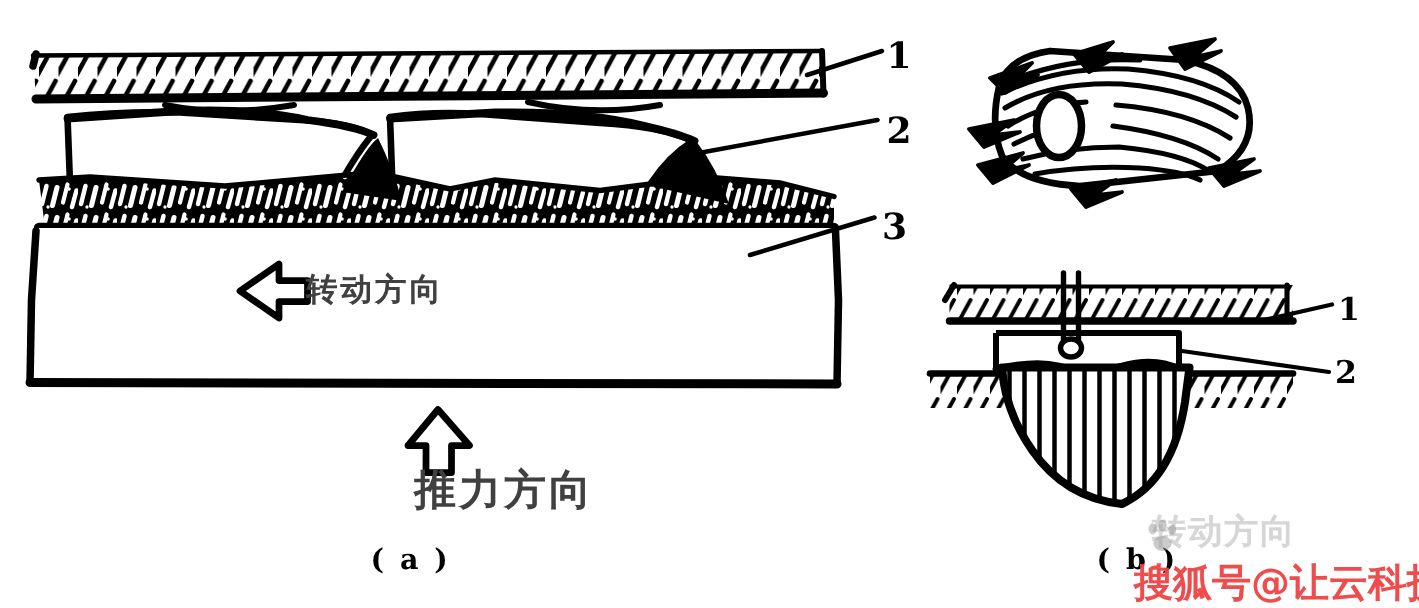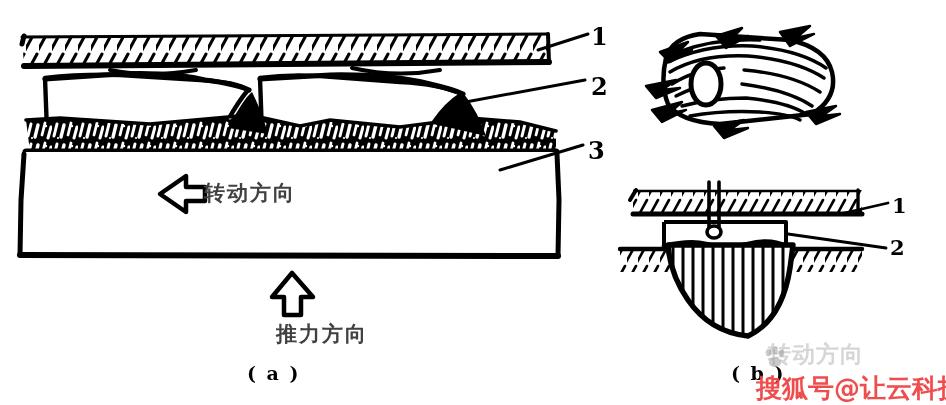--- a/index.html
+++ b/index.html
@@ -14,21 +14,21 @@
 
   .cn-label{
     position:absolute;
     font-family:"DejaVu Sans","Liberation Sans",sans-serif;
     font-weight:700;
     color:#404040;
     white-space:nowrap;
     letter-spacing:2px;
   }
   #label-rotation-text{left:204px;top:179px;font-size:21px;}
-  #label-thrust-text{left:276px;top:320px;font-size:21px;}
+  #label-thrust-text{left:276px;top:308px;font-size:28px;}
 
   .panel-caption{
     position:absolute;
     font-family:"DejaVu Serif","Liberation Serif",serif;
     font-weight:700;font-size:19px;color:#000;white-space:nowrap;
   }
   #caption-a{left:247px;top:362px;letter-spacing:2px;}
   #caption-b{left:731px;top:362px;letter-spacing:2px;}
 
   .callout-num{

